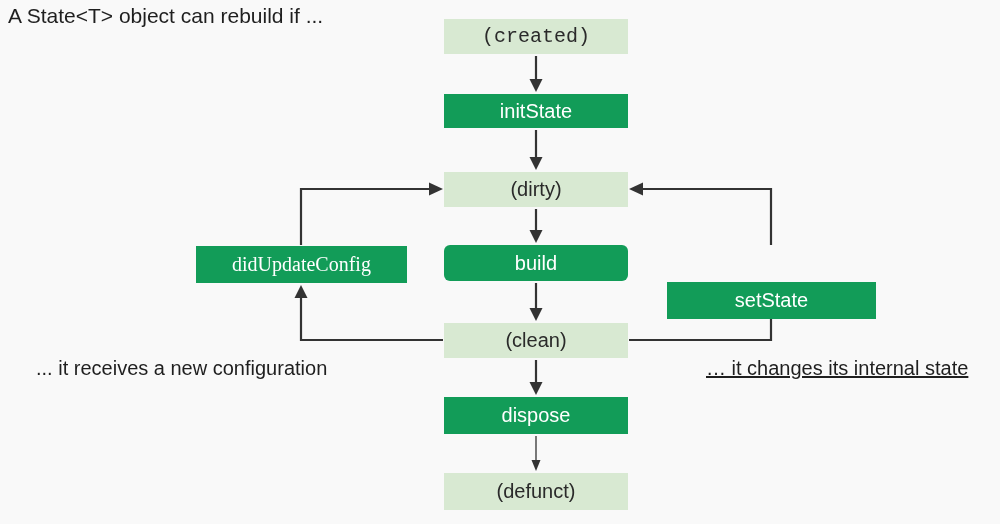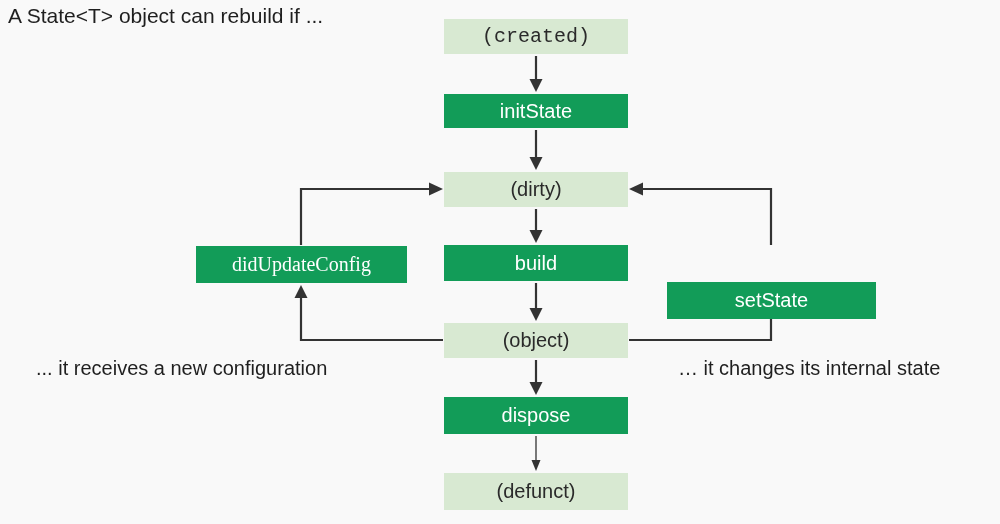--- a/index.html
+++ b/index.html
@@ -36,36 +36,36 @@
   }
   .node-method {
     background: var(--method-box, #129c58);
     color: var(--method-text, #ffffff);
   }
   
   .col { left: 444px; width: 184px; }
   .n-created  { top: 19px;  height: 35px; font-family: Liberation Mono, monospace; }
   .n-initstate{ top: 94px;  height: 34px; }
   .n-dirty    { top: 172px; height: 35px; }
-  .n-build    { top: 245px; height: 36px; }
+  .n-build    { top: 245px; height: 36px; border-radius: 6px; }
   .n-clean    { top: 323px; height: 35px; }
   .n-dispose  { top: 397px; height: 37px; }
   .n-defunct  { top: 473px; height: 37px; }
   
   .n-didupdateconfig { left: 196px; top: 246px; width: 211px; height: 37px; font-family: Liberation Serif, serif; }
   .n-setstate        { left: 667px; top: 246px; width: 209px; height: 37px; margin-top: 36px; }
   .caption {
     position: absolute;
     top: 357px;
     font-size: 20px;
     color: #1f1f1f;
     white-space: nowrap;
   }
   .caption-left  { left: 36px; }
-  .caption-right { left: 678px; }
+  .caption-right { left: 706px; text-decoration: underline; }
   svg.wires {
     position: absolute;
     left: 0; top: 0;
     width: 1000px; height: 524px;
     pointer-events: none;
   }
   svg.wires line, svg.wires polyline {
     stroke: var(--arrow, #333333);
     fill: none;
   }
@@ -130,21 +130,21 @@
     <g>
       <polyline class="thick" points="629,340 771,340 771,297"></polyline>
       <polygon points="764.5,298 777.5,298 771,285"></polygon>
     </g>
   </svg>
 
   <div class="node node-state  col n-created">(created)</div>
   <div class="node node-method col n-initstate">initState</div>
   <div class="node node-state  col n-dirty">(dirty)</div>
   <div class="node node-method col n-build">build</div>
-  <div class="node node-state  col n-clean">(object)</div>
+  <div class="node node-state  col n-clean">(clean)</div>
   <div class="node node-method col n-dispose">dispose</div>
   <div class="node node-state  col n-defunct">(defunct)</div>
 
   <div class="node node-method n-didupdateconfig">didUpdateConfig</div>
   <div class="node node-method n-setstate">setState</div>
 
   <div class="caption caption-left">... it receives a new configuration</div>
   <div class="caption caption-right">… it changes its internal state</div>
 
 </div>

